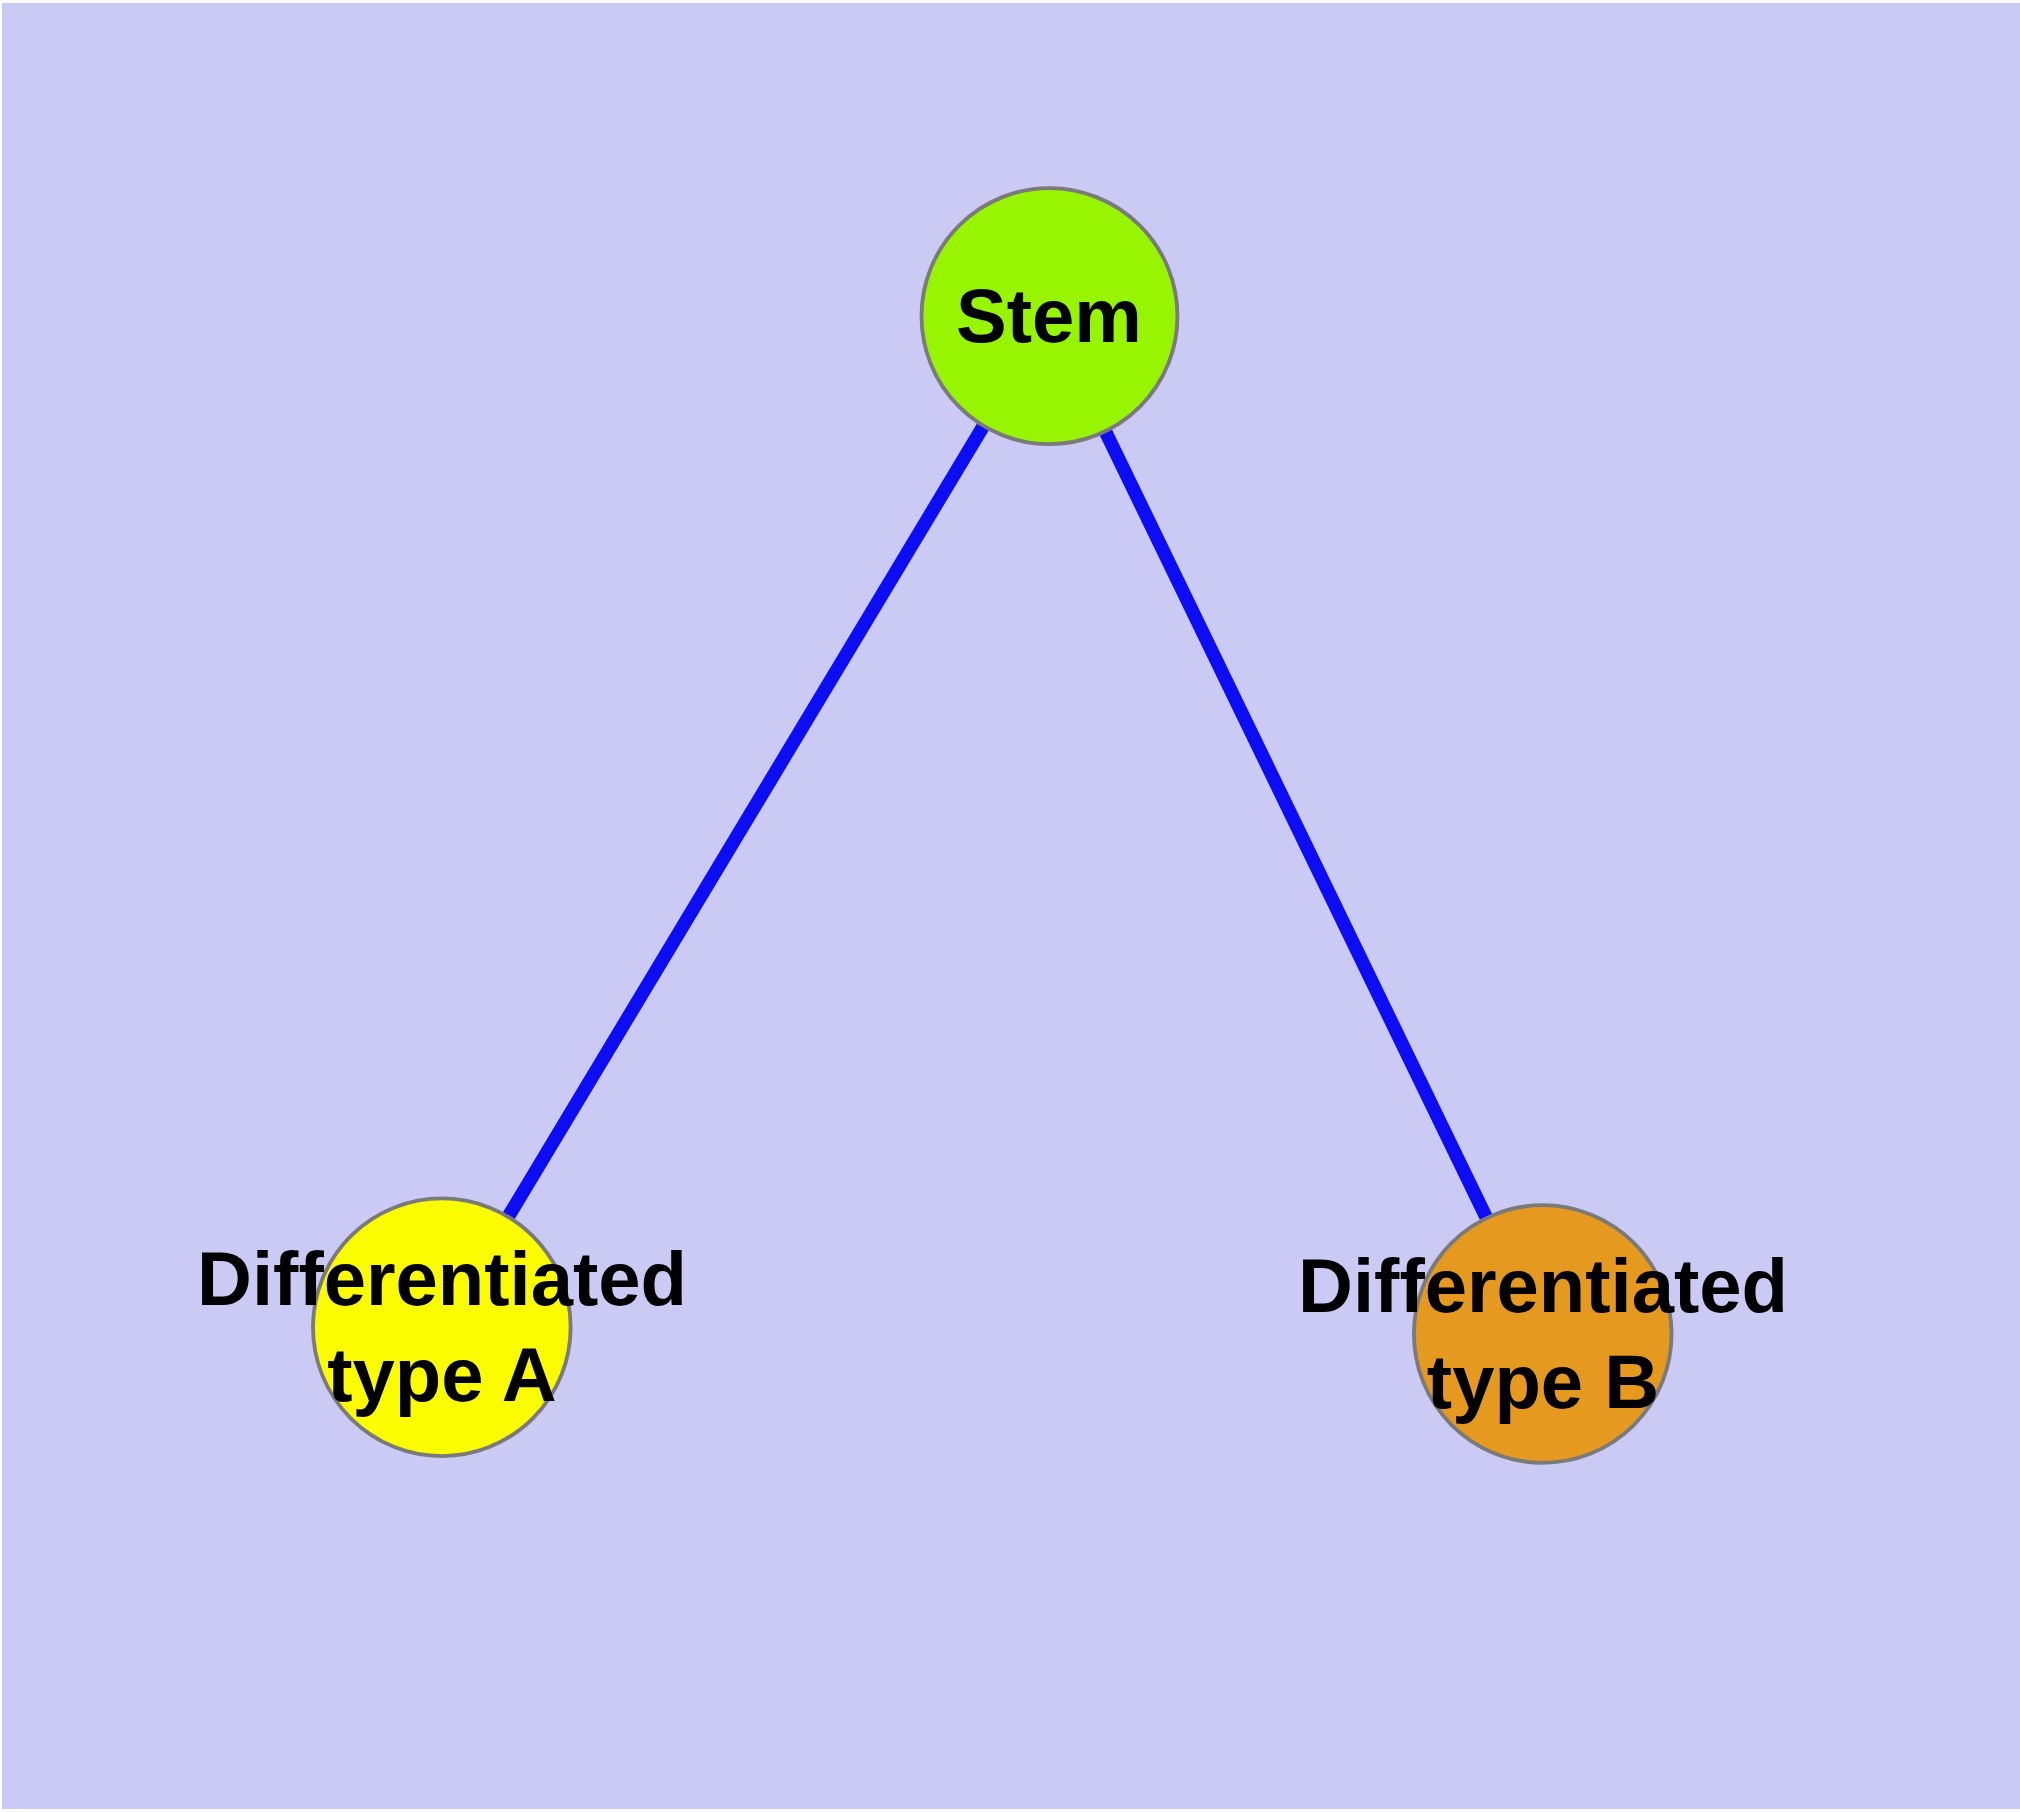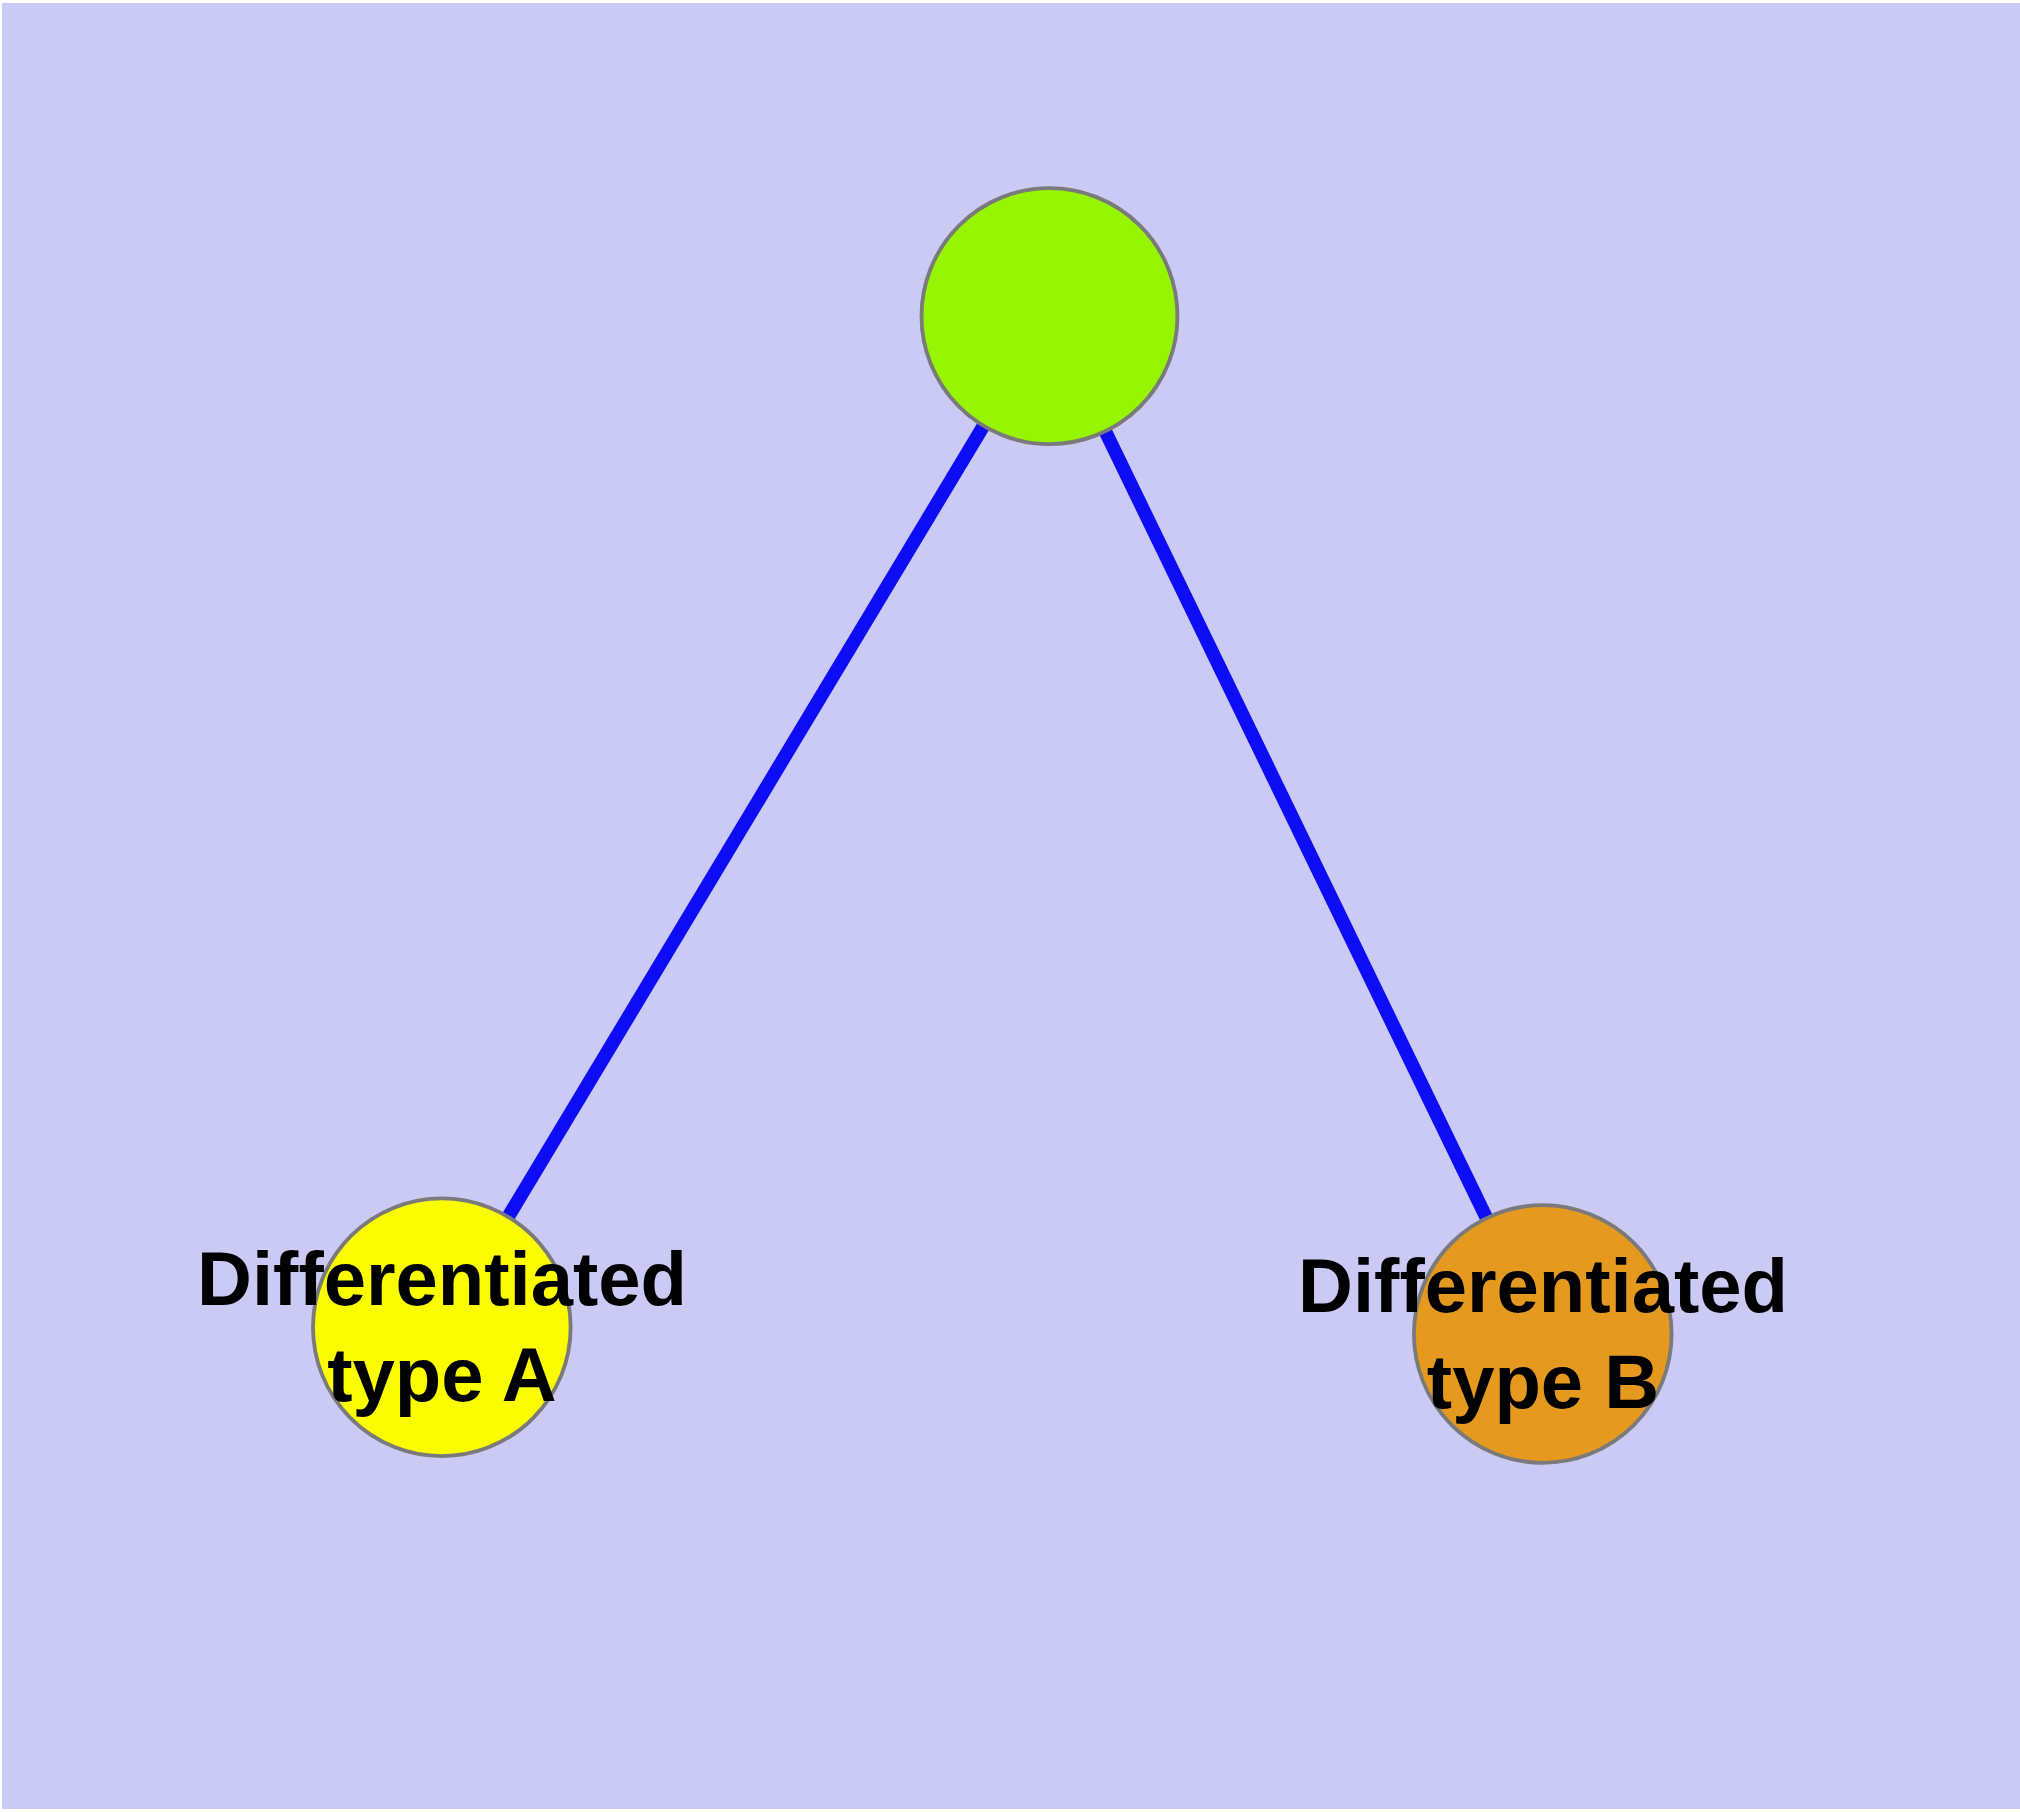--- a/index.html
+++ b/index.html
@@ -60,20 +60,21 @@
 
   <svg class="graph-svg" viewBox="0 0 2384 2138" xmlns="http://www.w3.org/2000/svg">
     <line class="edge" x1="1238" y1="373" x2="521" y2="1566"></line>
     <line class="edge" x1="1238" y1="373" x2="1820" y2="1574"></line>
 
     <circle class="node" cx="1238" cy="373" r="151" fill="#98f501"></circle>
     <circle class="node" cx="521" cy="1566" r="152" fill="#fcfc00"></circle>
     <circle class="node" cx="1820" cy="1574" r="152" fill="#e5991f"></circle>
   </svg>
 
+  <div class="node-label" style="left:1049px; top:316px;">Stem</div>
 
   <div class="node-label" style="left:442px; top:1327px;">Differentiated
 type A</div>
 
   <div class="node-label" style="left:1543px; top:1334px;">Differentiated
 type B</div>
 </div>
 
 
 </body></html>

